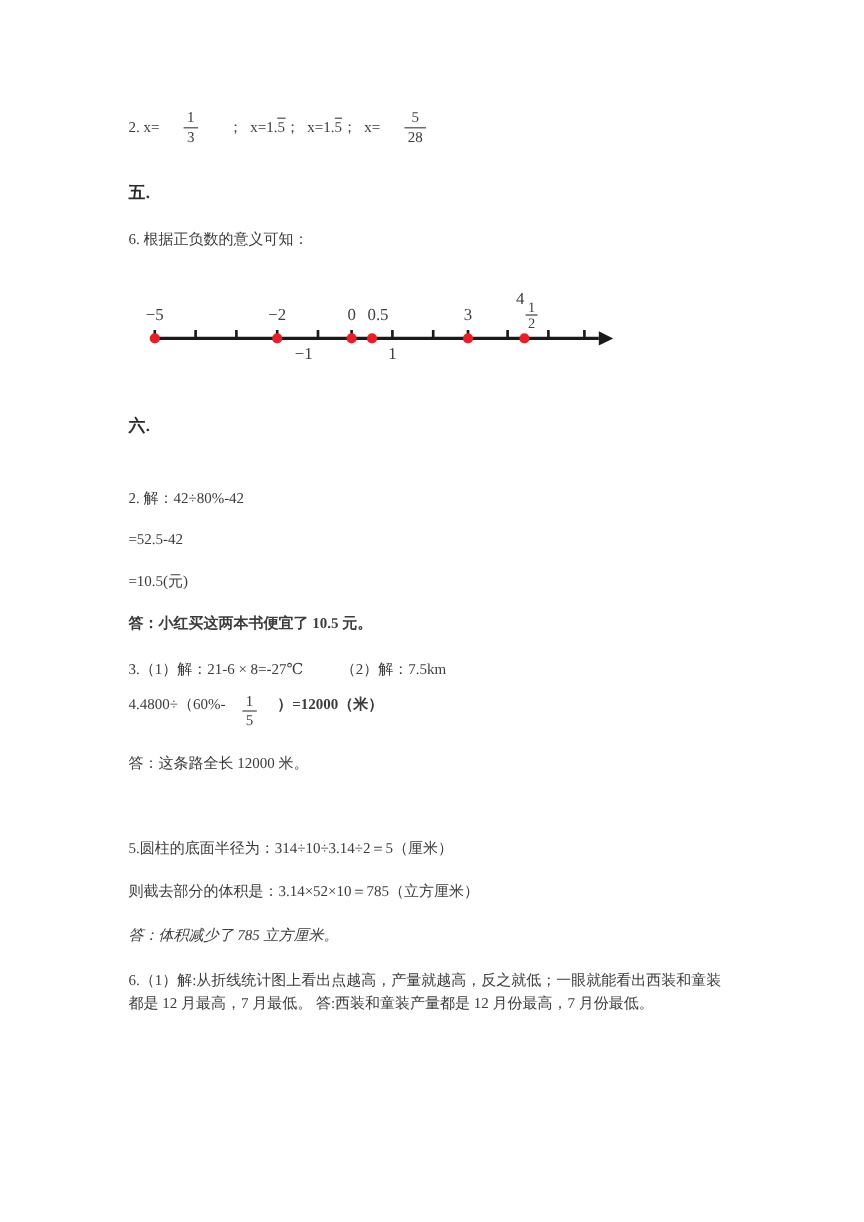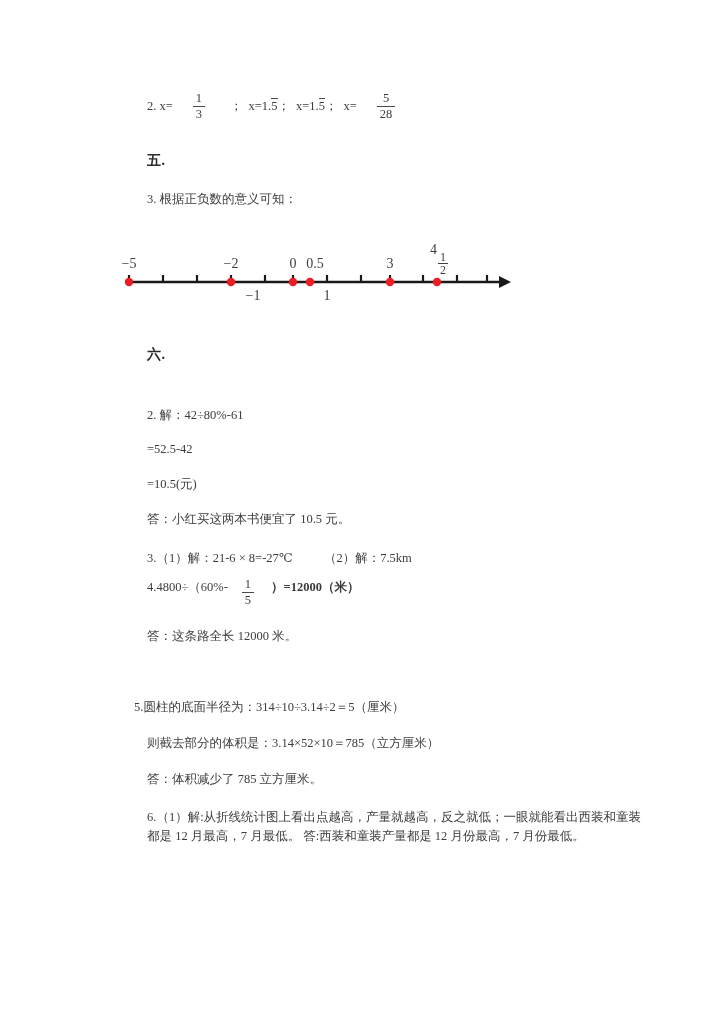--- a/index.html
+++ b/index.html
@@ -58,21 +58,21 @@
   }
   .frac .den {
     padding: 1px 3px 0 3px;
     border-top: 1px solid #4a4a4a;
   }
 
   
   .rep { border-top: 1px solid #4a4a4a; padding-top: 0px; }
 
   
-  .abs { position: absolute; margin-left: 40px; }
+  .abs { position: absolute; }
 
   
   #numberline-figure {
     position: absolute;
     left: 107px;
     top: 232px;
     width: 420px;
     height: 80px;
   }
   #numberline-figure svg { display: block; }
@@ -122,21 +122,21 @@
       <span style="margin-left:6px;">x=</span>
       <span class="frac" style="margin-left:20px;">
         <span class="num">5</span>
         <span class="den">28</span>
       </span>
     </div>
   </div>
 
   <div class="abs sec-title" style="left:107px; top:152px;">五.</div>
 
-  <div class="abs para" style="left:107px; top:190px;">3. 根据正负数的意义可知：</div>
+  <div class="abs para" style="left:107px; top:190px;">6. 根据正负数的意义可知：</div>
 
   <div id="numberline-figure">
 
     <div class="nl-label" style="left:22px; top:24px;">−5</div>
     <div class="nl-label" style="left:124px; top:24px;">−2</div>
     <div class="nl-label" style="left:186px; top:24px;">0</div>
     <div class="nl-label" style="left:208px; top:24px;text-align:center;">0.5</div>
     <div class="nl-label" style="left:283px; top:24px;">3</div>
 
     <div class="nl-label" style="left:332px; top:10px;">
@@ -177,47 +177,47 @@
         <circle cx="203" cy="50" r="4.2"></circle>
         <circle cx="283" cy="50" r="4.2"></circle>
         <circle cx="330" cy="50" r="4.2"></circle>
       </g>
     </svg>
   </div>
 
   <div class="abs sec-title" style="left:107px; top:346px;">六.</div>
 
 
-  <div class="abs line" style="left:107px; top:406px;">2. 解：42÷80%-61</div>
+  <div class="abs line" style="left:107px; top:406px;">2. 解：42÷80%-42</div>
 
   <div class="abs line" style="left:107px; top:440px;">=52.5-42</div>
 
   <div class="abs line" style="left:107px; top:475px;">=10.5(元)</div>
 
-  <div class="abs line" style="left:107px; top:510px;">答：小红买这两本书便宜了 10.5 元。</div>
+  <div class="abs line" style="left:107px; top:510px;font-weight:bold;">答：小红买这两本书便宜了 10.5 元。</div>
 
   <div class="abs line" style="left:107px; top:549px; width:460px;">
     <span>3.（1）解：21-6 × 8=-27℃</span>
     <span style="margin-left:28px;">（2）解：7.5km</span>
   </div>
 
   <div class="abs line" style="left:107px; top:578px;">
     <span style="display:flex; align-items:flex-start;">
       <span>4.4800÷（60%-</span>
       <span class="frac" style="margin-left:14px;">
         <span class="num">1</span>
         <span class="den">5</span>
       </span>
       <span style="margin-left:14px;font-weight:bold;">）=12000（米）</span>
     </span>
   </div>
 
   <div class="abs line" style="left:107px; top:627px;">答：这条路全长 12000 米。</div>
 
-  <div class="abs line" style="left:94px; top:698px;">5.圆柱的底面半径为：314÷10÷3.14÷2＝5（厘米）</div>
+  <div class="abs line" style="left:107px; top:698px;">5.圆柱的底面半径为：314÷10÷3.14÷2＝5（厘米）</div>
 
   <div class="abs line" style="left:107px; top:734px;">则截去部分的体积是：3.14×52×10＝785（立方厘米）</div>
 
-  <div class="abs line" style="left:107px; top:770px;">答：体积减少了 785 立方厘米。</div>
+  <div class="abs line" style="left:107px; top:770px;font-style:italic;">答：体积减少了 785 立方厘米。</div>
 
   <div class="abs para" style="left:107px; top:808px; width:500px; line-height:1.55;">6.（1）解:从折线统计图上看出点越高，产量就越高，反之就低；一眼就能看出西装和童装都是 12 月最高，7 月最低。  答:西装和童装产量都是 12 月份最高，7 月份最低。</div>
 
 </div>
 
 </body></html>

